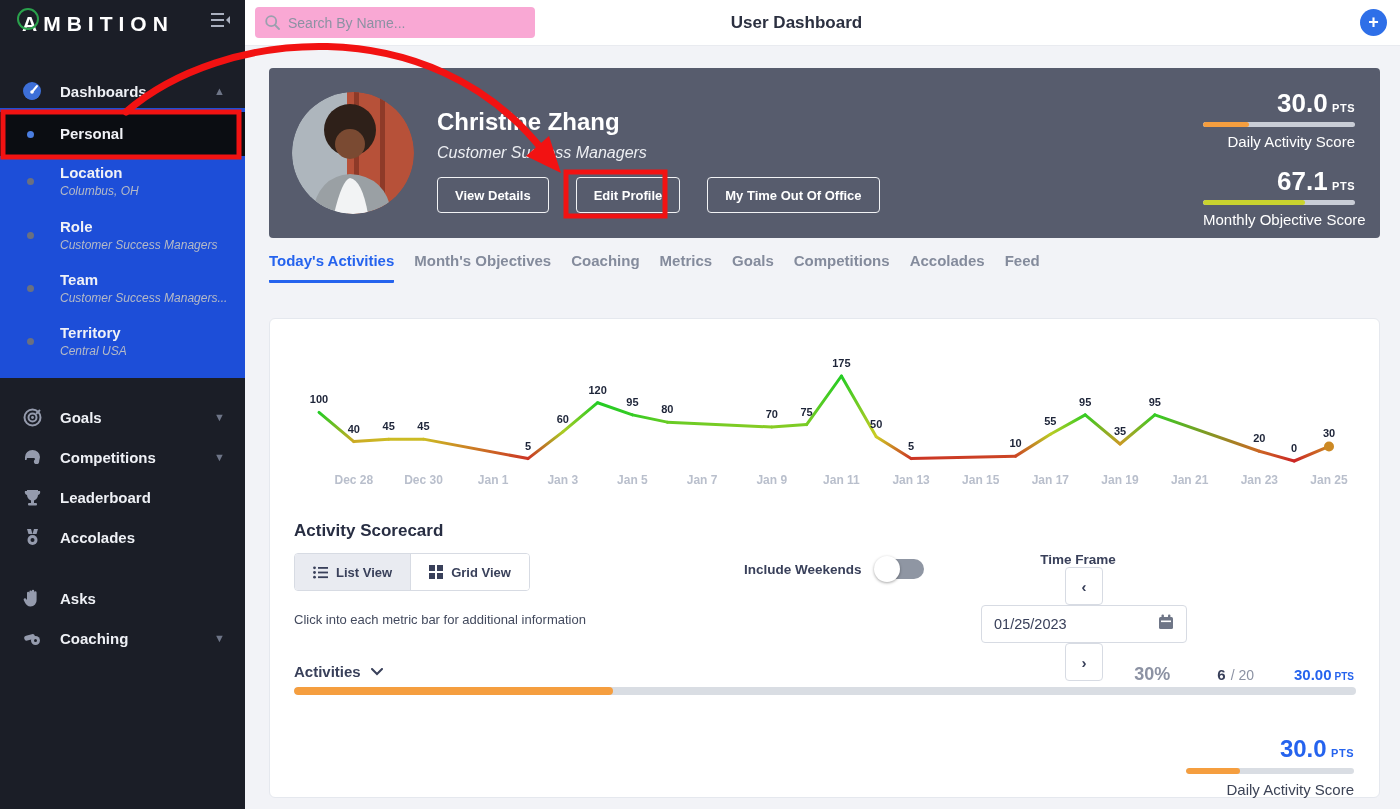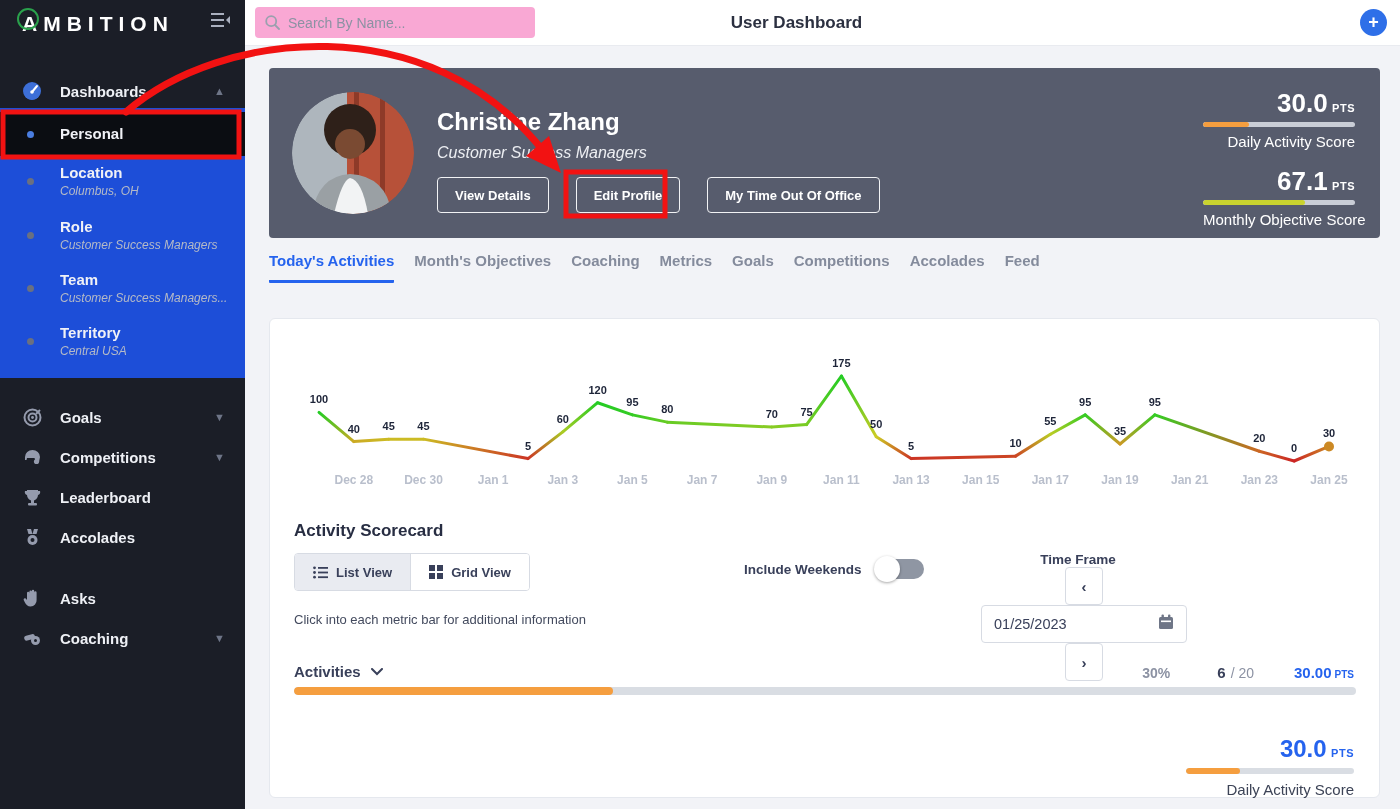--- a/index.html
+++ b/index.html
@@ -71,21 +71,21 @@
   .tf-lbl { font-size:13.5px; font-weight:700; color:#39405a; margin-right:12px; }
   .tf-btn { width:38px; height:38px; border:1px solid #d7dbe3; border-radius:4px; background:#fff; display:flex; align-items:center; justify-content:center; font-size:15px; font-weight:700; color:#39405a; cursor:pointer; }
   .tf-date { width:206px; height:38px; border:1px solid #d7dbe3; border-radius:4px; margin:0 12px; display:flex; align-items:center; padding:0 12px; }
   .tf-date input { border:none; outline:none; font-size:14.5px; color:#39405a; width:150px; font-family:"Liberation Sans",sans-serif; }
   .cal-icon { margin-left:auto; }
 
   .hint { position:absolute; left:24px; top:293px; font-size:13px; color:#434a5e; }
 
   .metric-name-row { position:absolute; left:24px; top:344px; display:flex; align-items:center; gap:10px; font-size:15px; font-weight:700; color:#39405a; cursor:pointer; }
   .metric-stats { position:absolute; right:25px; top:345px; display:flex; align-items:baseline; }
-  .m-pct { font-size:14px; font-weight:600; color:#8c92a3; }
+  .m-pct { font-size:18px; font-weight:600; color:#8c92a3; }
   .m-count { font-size:15px; font-weight:700; color:#39405a; margin-left:47px; }
   .m-total { font-size:14px; color:#8c92a3; margin-left:5px; }
   .m-pts { font-size:15px; font-weight:700; color:#2563ee; margin-left:40px; }
   .m-pts-unit { font-size:10px; font-weight:700; color:#2563ee; margin-left:3px; }
   .metric-bar { position:absolute; left:24px; top:368px; width:1062px; height:8px; border-radius:4px; background:#d9dde3; overflow:hidden; cursor:pointer; }
   .metric-bar .fill { height:8px; border-radius:4px; }
 
   .foot-score { position:absolute; right:25px; top:418px; width:168px; text-align:right; }
   .foot-score .val { font-size:24px; font-weight:700; color:#2563ee; line-height:1; }
   .foot-score .unit { font-size:11px; font-weight:700; color:#2563ee; letter-spacing:.5px; }

